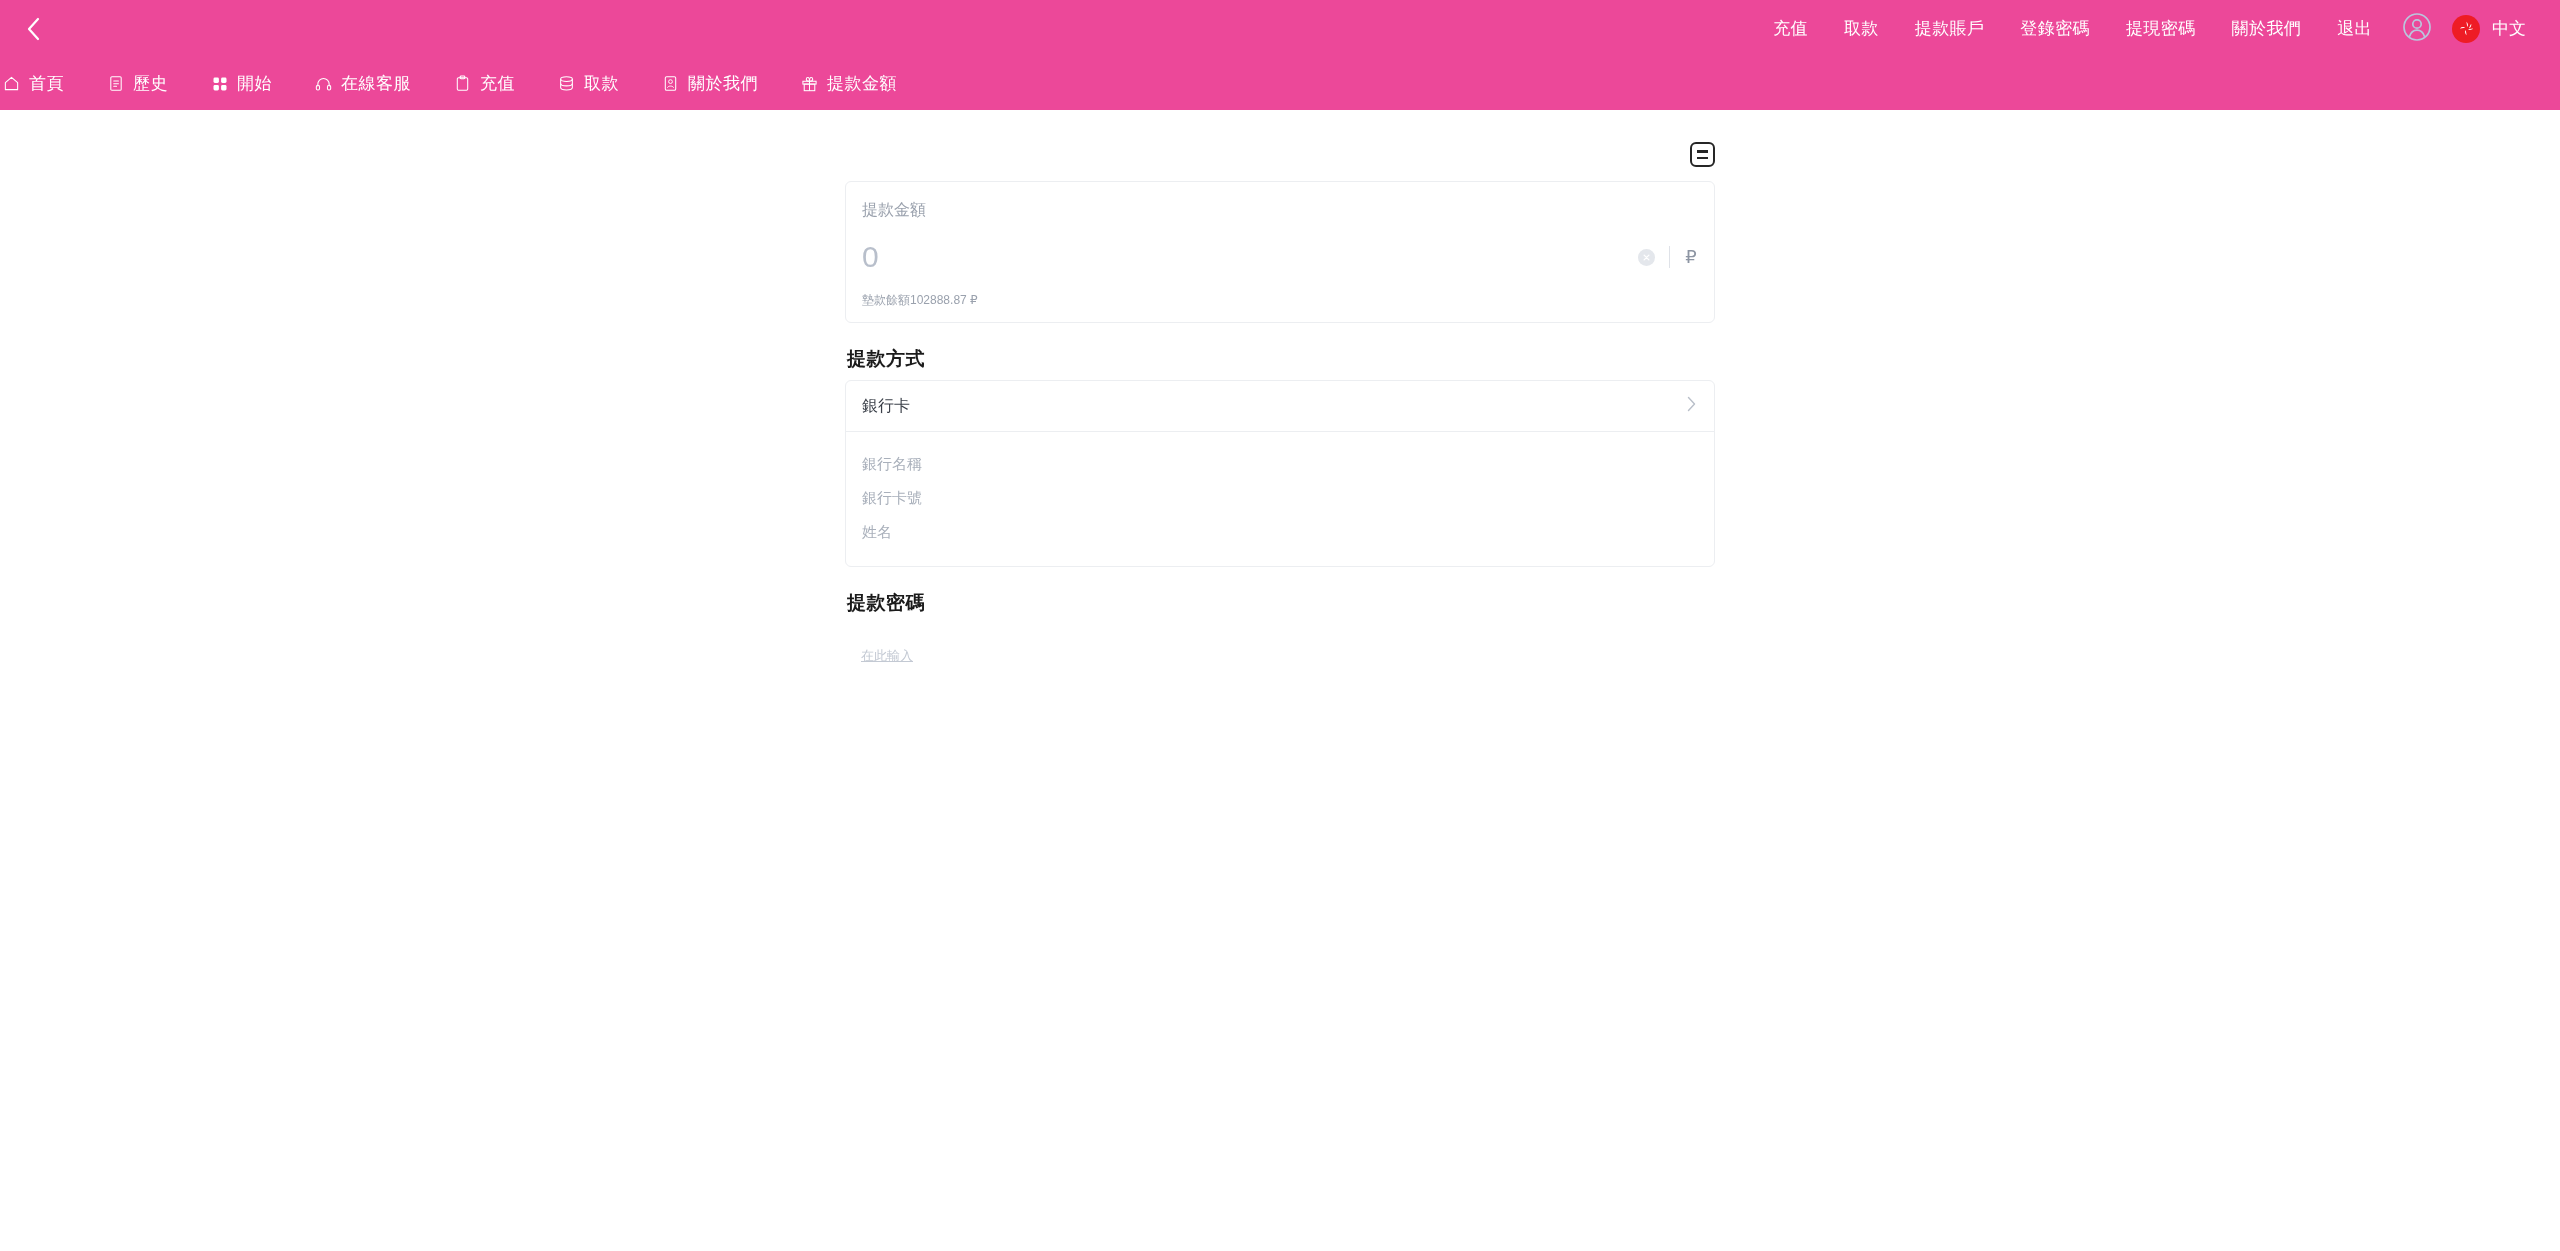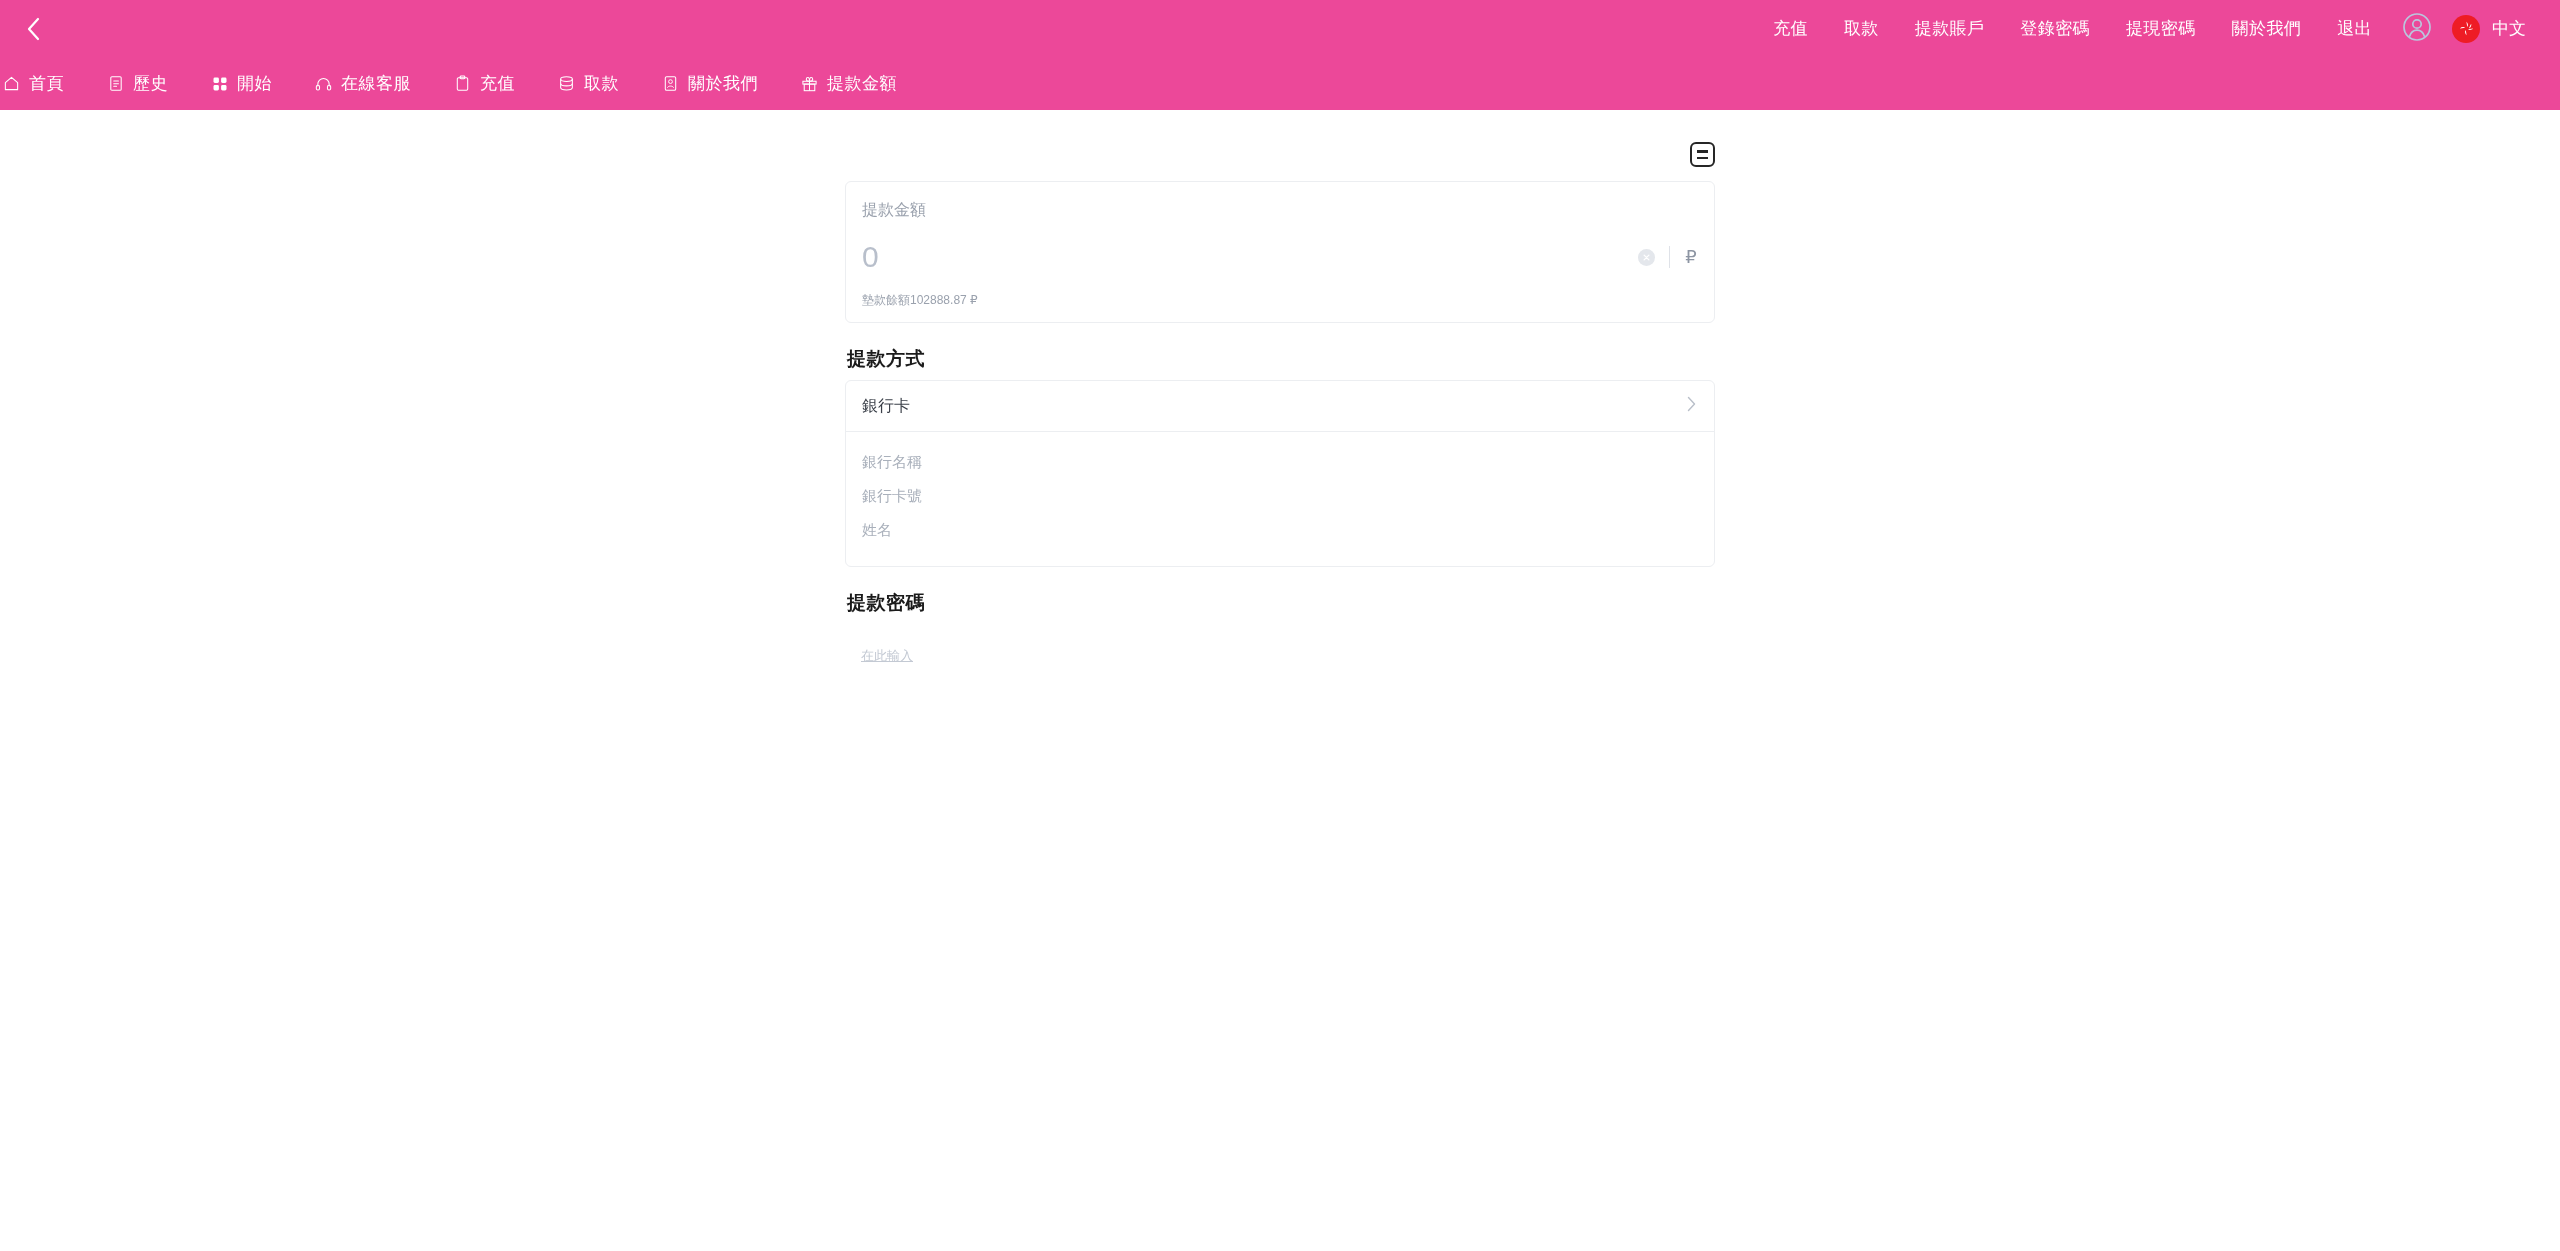--- a/index.html
+++ b/index.html
@@ -217,21 +217,20 @@
   .method-fields { padding: 14px 16px 18px 16px; }
   .field-row {
     height: 34px;
     display: flex;
     align-items: center;
   }
   .field-ph {
     font-size: 15px;
     color: #a9b0bb;
     line-height: 1;
-    font-family: Liberation Mono, monospace;
   }
 
   
   .pw-block { padding: 22px 16px 20px 16px; }
   .pw-ph {
     font-size: 13px;
     color: #c3c9d3;
     line-height: 1;
     text-decoration: underline;
   }

